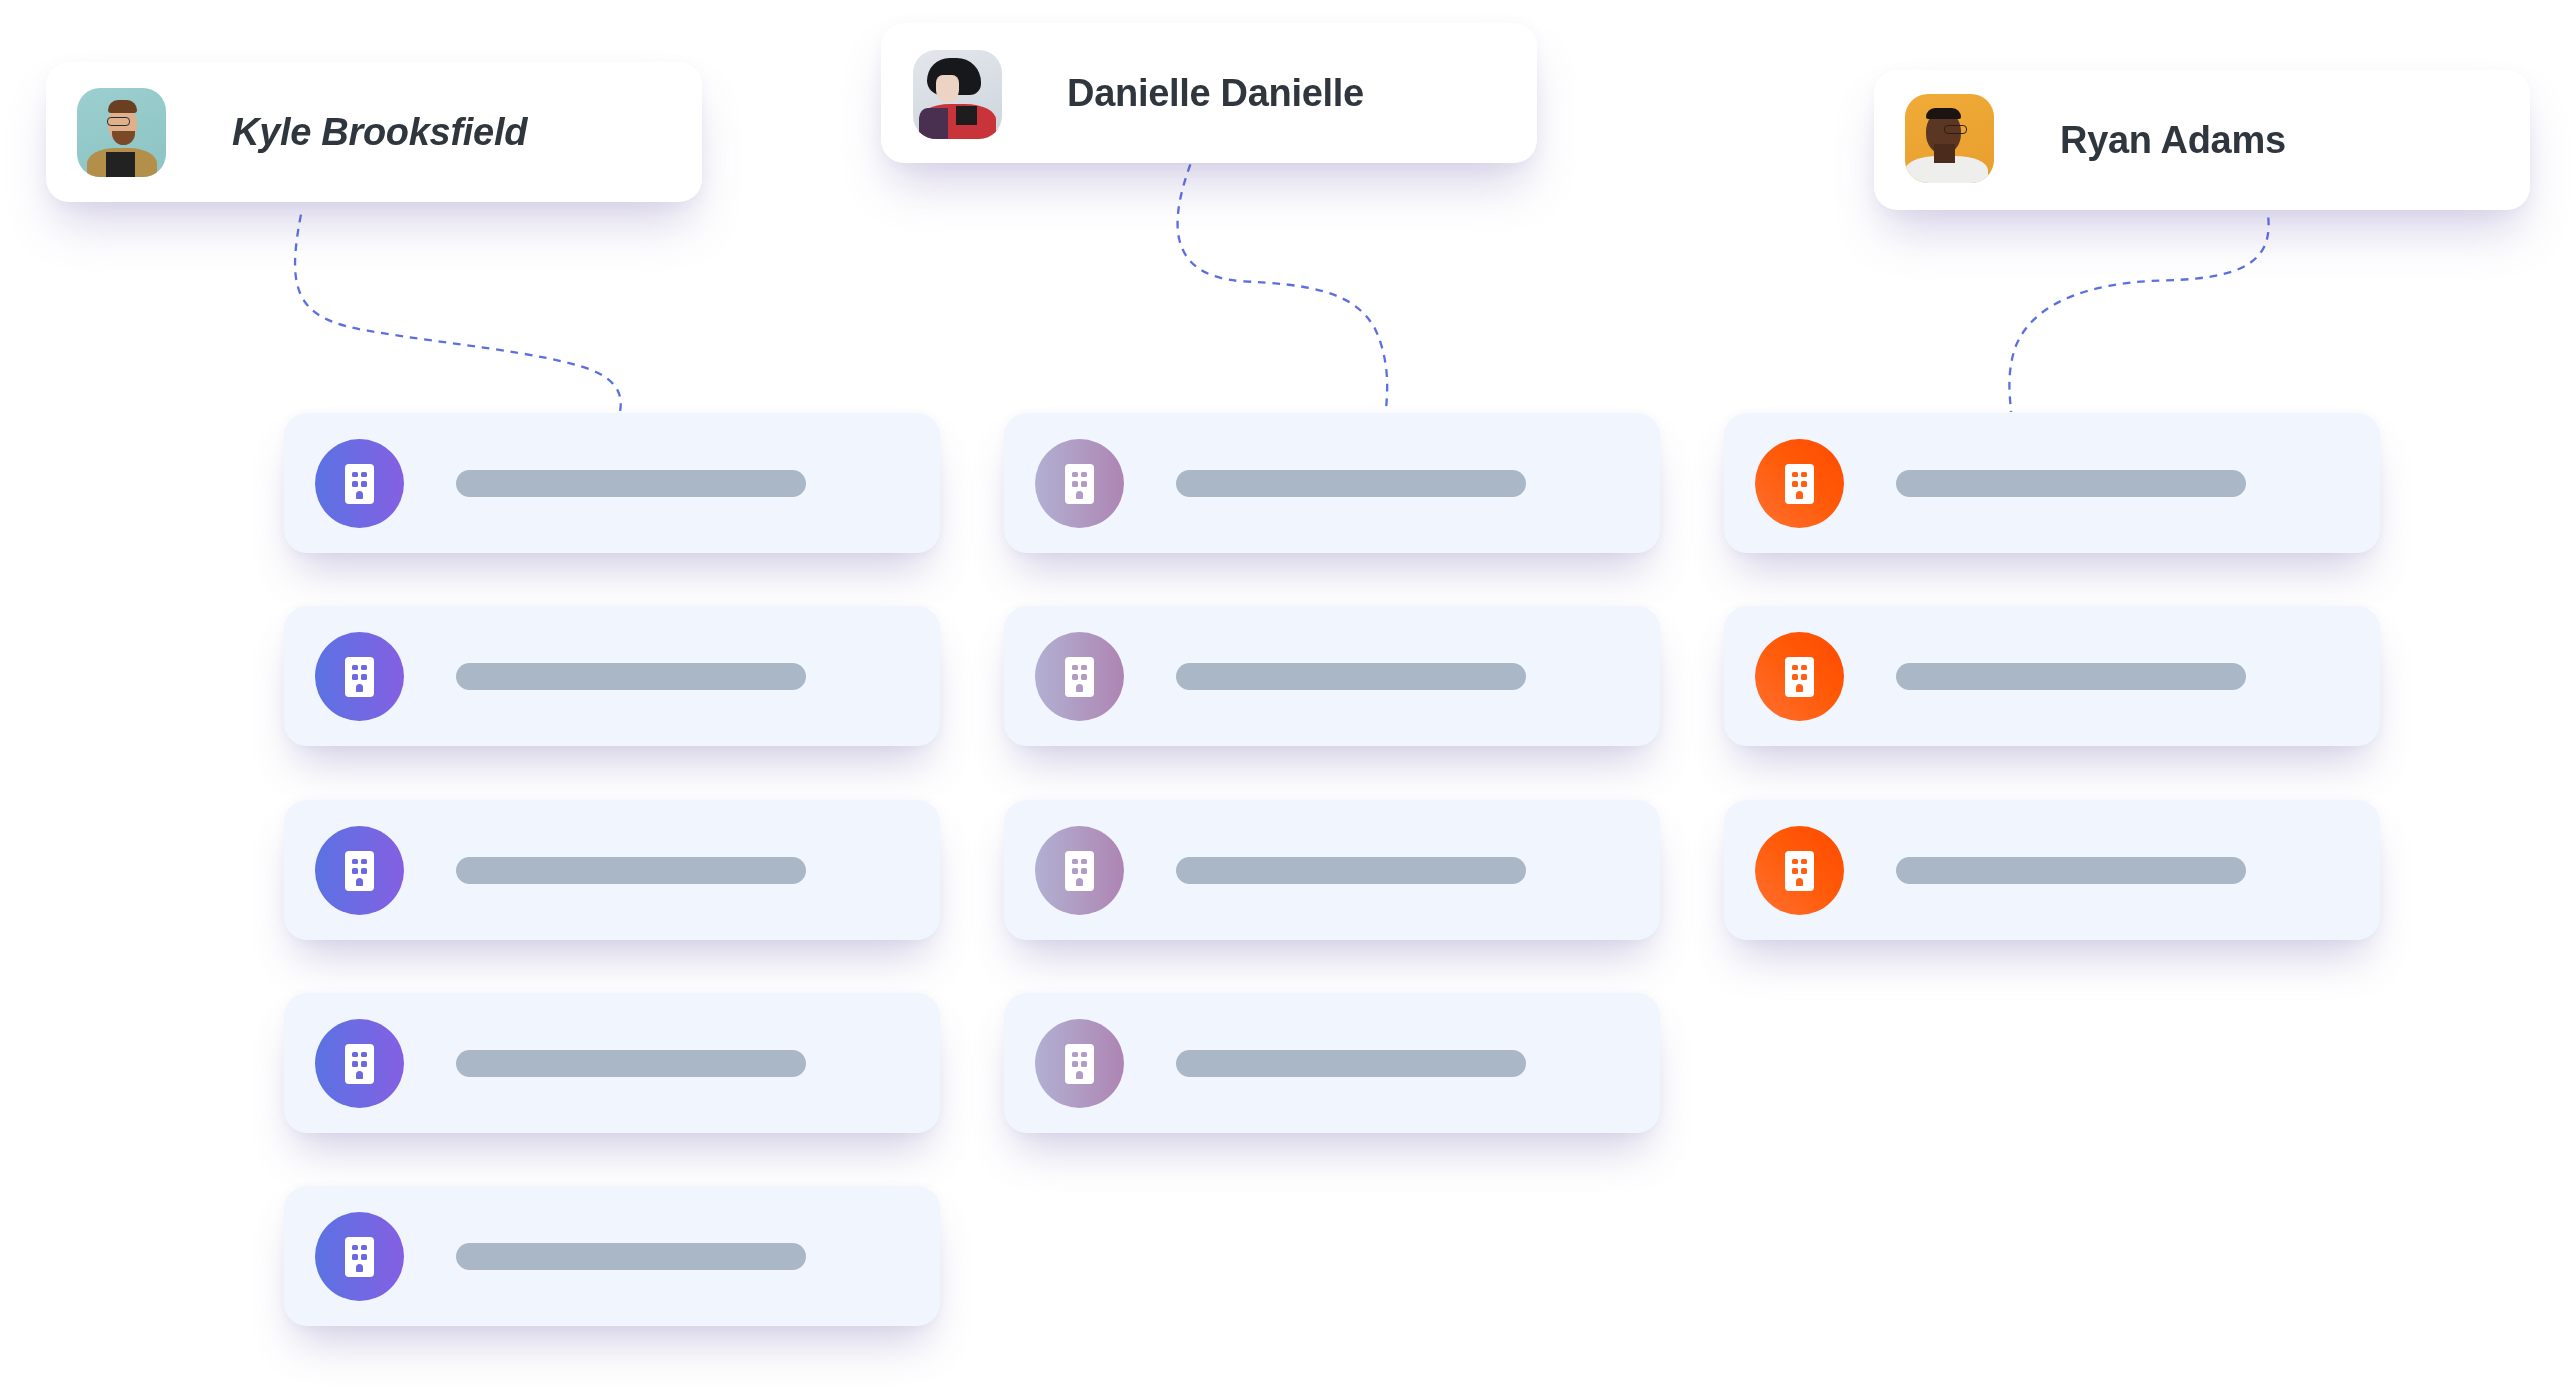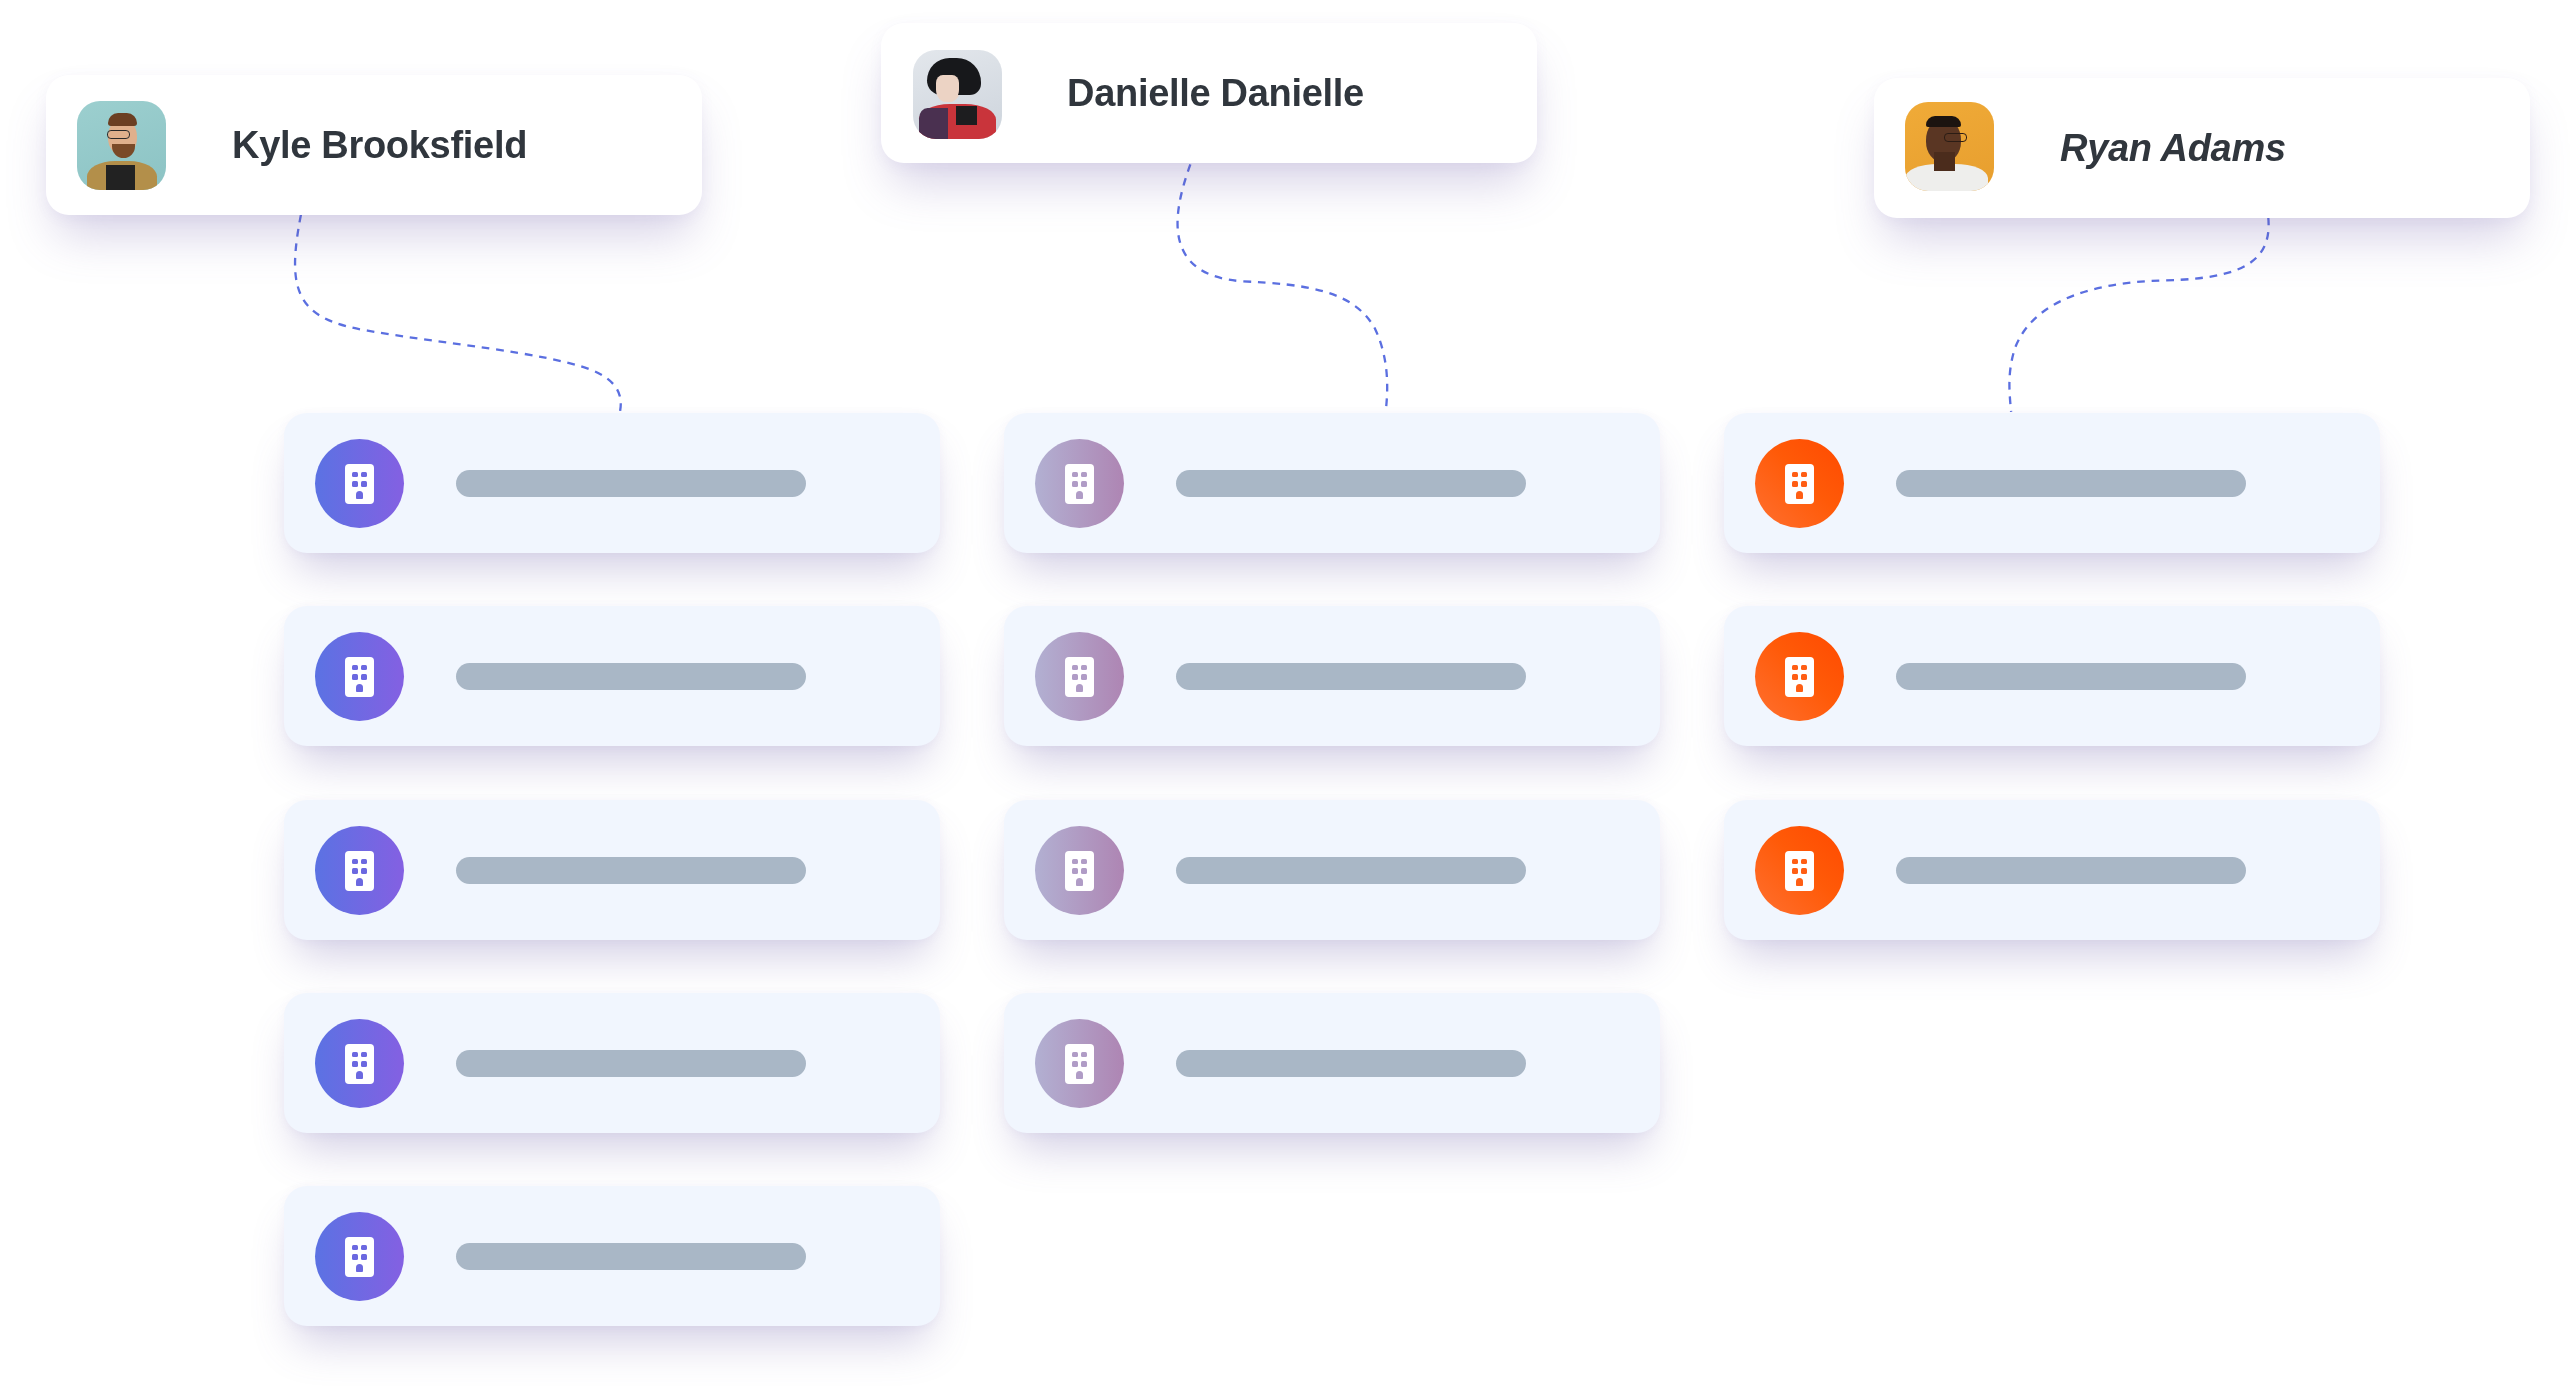--- a/index.html
+++ b/index.html
@@ -65,21 +65,21 @@
 <body>
 
 <div class="stage">
 
   <svg class="connectors" viewBox="0 0 2664 1444">
     <path d="M311 222 C 296 300, 305 330, 380 342 C 460 356, 560 364, 610 382 C 640 394, 644 410, 641 426"></path>
     <path d="M1231 170 C 1213 220, 1200 285, 1285 291 C 1350 294, 1400 300, 1422 340 C 1436 370, 1436 400, 1433 426"></path>
     <path d="M2346 225 C 2350 270, 2320 288, 2240 290 C 2150 292, 2100 318, 2084 360 C 2076 385, 2078 405, 2080 426"></path>
   </svg>
 
-  <div class="person-card" style="left:46px; top:75px;">
+  <div class="person-card" style="left:46px; top:62px;font-style:italic;">
     <div class="avatar">
       <div class="av av-kyle">
         <div class="body" style="left:9.7px; top:60px; width:70px; height:39px; background:#b38f4a;"></div>
         <div class="body" style="left:29px; top:64px; width:29px; height:35px; background:#222; border-radius:0;"></div>
         <div class="head" style="left:31px; top:17.4px; width:29px; height:37px; background:#e0b08c;"></div>
         <div class="hair" style="left:31px; top:11.6px; width:29px; height:13.5px; background:#6b3f22; border-radius:13.5px 13.5px 3.9px 3.9px;"></div>
         <div class="hair" style="left:35px; top:43px; width:23px; height:13.5px; background:#7a4a28; border-radius:0 0 11.6px 11.6px;"></div>
         <div class="glasses" style="left:30px; top:29px; width:21px;"></div>
       </div>
     </div>
@@ -93,21 +93,21 @@
         <div class="body" style="left:5.8px; top:58px; width:29px; height:35px; background:#4a3050; border-radius:30% 0 0 0;"></div>
         <div class="body" style="left:43px; top:56px; width:21px; height:19.3px; background:#1d1d1f; border-radius:0;"></div>
         <div class="head" style="left:23px; top:19.3px; width:25px; height:33px; background:#ecd3c4;"></div>
         <div class="hair" style="left:13.5px; top:7.7px; width:54px; height:37px; background:#17181b; border-radius:27px 29px 13.5px 17.4px;"></div>
         <div class="head" style="left:23px; top:25px; width:23px; height:27px; background:#ecd3c4; border-radius:30% 30% 45% 45%;"></div>
       </div>
     </div>
     <div class="name">Danielle Danielle</div>
   </div>
 
-  <div class="person-card" style="left:1874px; top:78px;font-style:italic;">
+  <div class="person-card" style="left:1874px; top:70px;">
     <div class="avatar" style="left:31px; top:24px;">
       <div class="av av-ryan">
         <div class="body" style="left:0px; top:62px; width:83px; height:35px; background:#eeeeec;"></div>
         <div class="head" style="left:21px; top:15.5px; width:35px; height:44px; background:#5a3623;"></div>
         <div class="body" style="left:29px; top:50px; width:21px; height:19.3px; background:#4b2c1c; border-radius:0;"></div>
         <div class="hair" style="left:21px; top:13.5px; width:35px; height:11.6px; background:#1c1410; border-radius:17.4px 17.4px 3.9px 3.9px;"></div>
         <div class="glasses" style="left:39px; top:31px; width:21px; border-color:#2b1c14;"></div>
       </div>
     </div>
     <div class="name">Ryan Adams</div>

